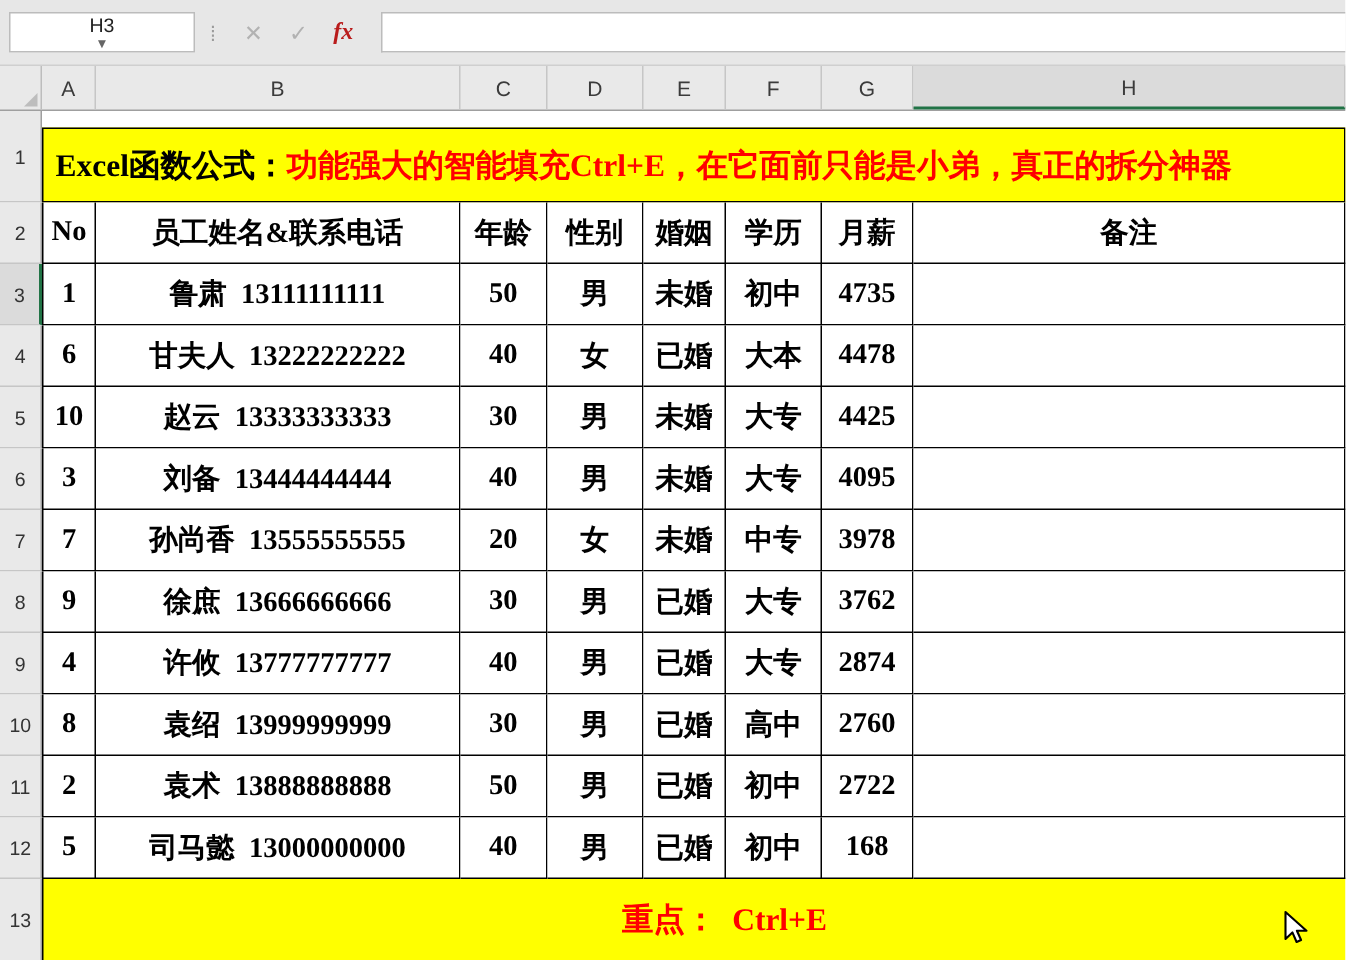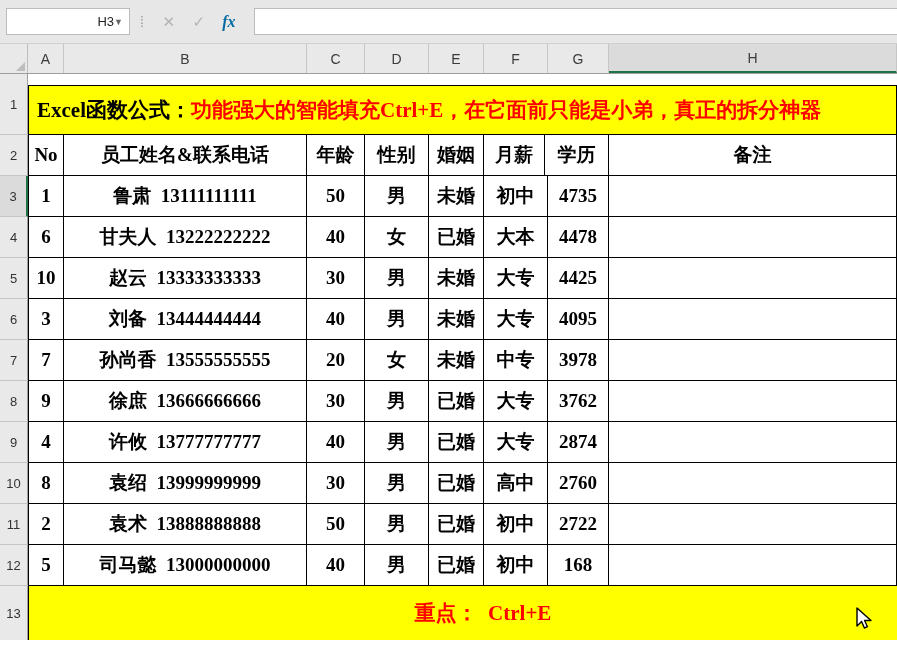--- a/index.html
+++ b/index.html
@@ -16,36 +16,37 @@
     background: #E7E7E7;
     border-bottom: 1px solid #cfcfcf;
     display: flex;
     align-items: center;
   }
   .name-box {
     width: 124px; height: 27px;
     background: #fff;
     border: 1px solid #bcbcbc;
     margin-left: 6px;
-    display: flex; align-items: center; justify-content: flex-end;
+    display: flex; align-items: center; justify-content: flex-start;
     padding: 0 6px;
     font-size: 13px; color: #222;
     cursor: default;
+    flex-direction: column;
   }
   .nb-arrow { color: #666; font-size: 9px; }
   .dots { color: #9a9a9a; font-size: 14px; margin: 0 10px; line-height: 10px; }
   .fxbtn {
     width: 30px; height: 27px;
     display: flex; align-items: center; justify-content: center;
     font-size: 15px; color: #b2b2b2;
   }
   .fxbtn.fx {
     font-family: "Liberation Serif", serif;
     font-style: italic; font-weight: bold;
-    color: #0369a1; font-size: 16px;
+    color: #b91c1c; font-size: 16px;
   }
   .formula-input {
     flex: 1; height: 27px;
     background: #fff;
     border: 1px solid #bcbcbc;
     border-right: none;
     margin-left: 10px;
     font-size: 13px; color: #222;
     display: flex; align-items: center; padding: 0 6px;
   }
@@ -198,22 +199,22 @@
       </div>
     </div>
 
     <div class="srow row-h" id="header-row">
       <div class="rhdr">2</div>
     <div class="cell w-A">No</div>
         <div class="cell w-B">员工姓名&amp;联系电话</div>
         <div class="cell w-C">年龄</div>
         <div class="cell w-D">性别</div>
         <div class="cell w-E">婚姻</div>
+        <div class="cell w-F">学历</div>
         <div class="cell w-G">月薪</div>
-        <div class="cell w-F">学历</div>
         <div class="cell w-H">备注</div>
       </div>
 
     <div id="data-rows">
         <div class="srow data-row">
           <div class="rhdr active-row">3</div>
           <div class="cell w-A">1</div>
           <div class="cell w-B">鲁肃  13111111111</div>
           <div class="cell w-C">50</div>
           <div class="cell w-D">男</div>

